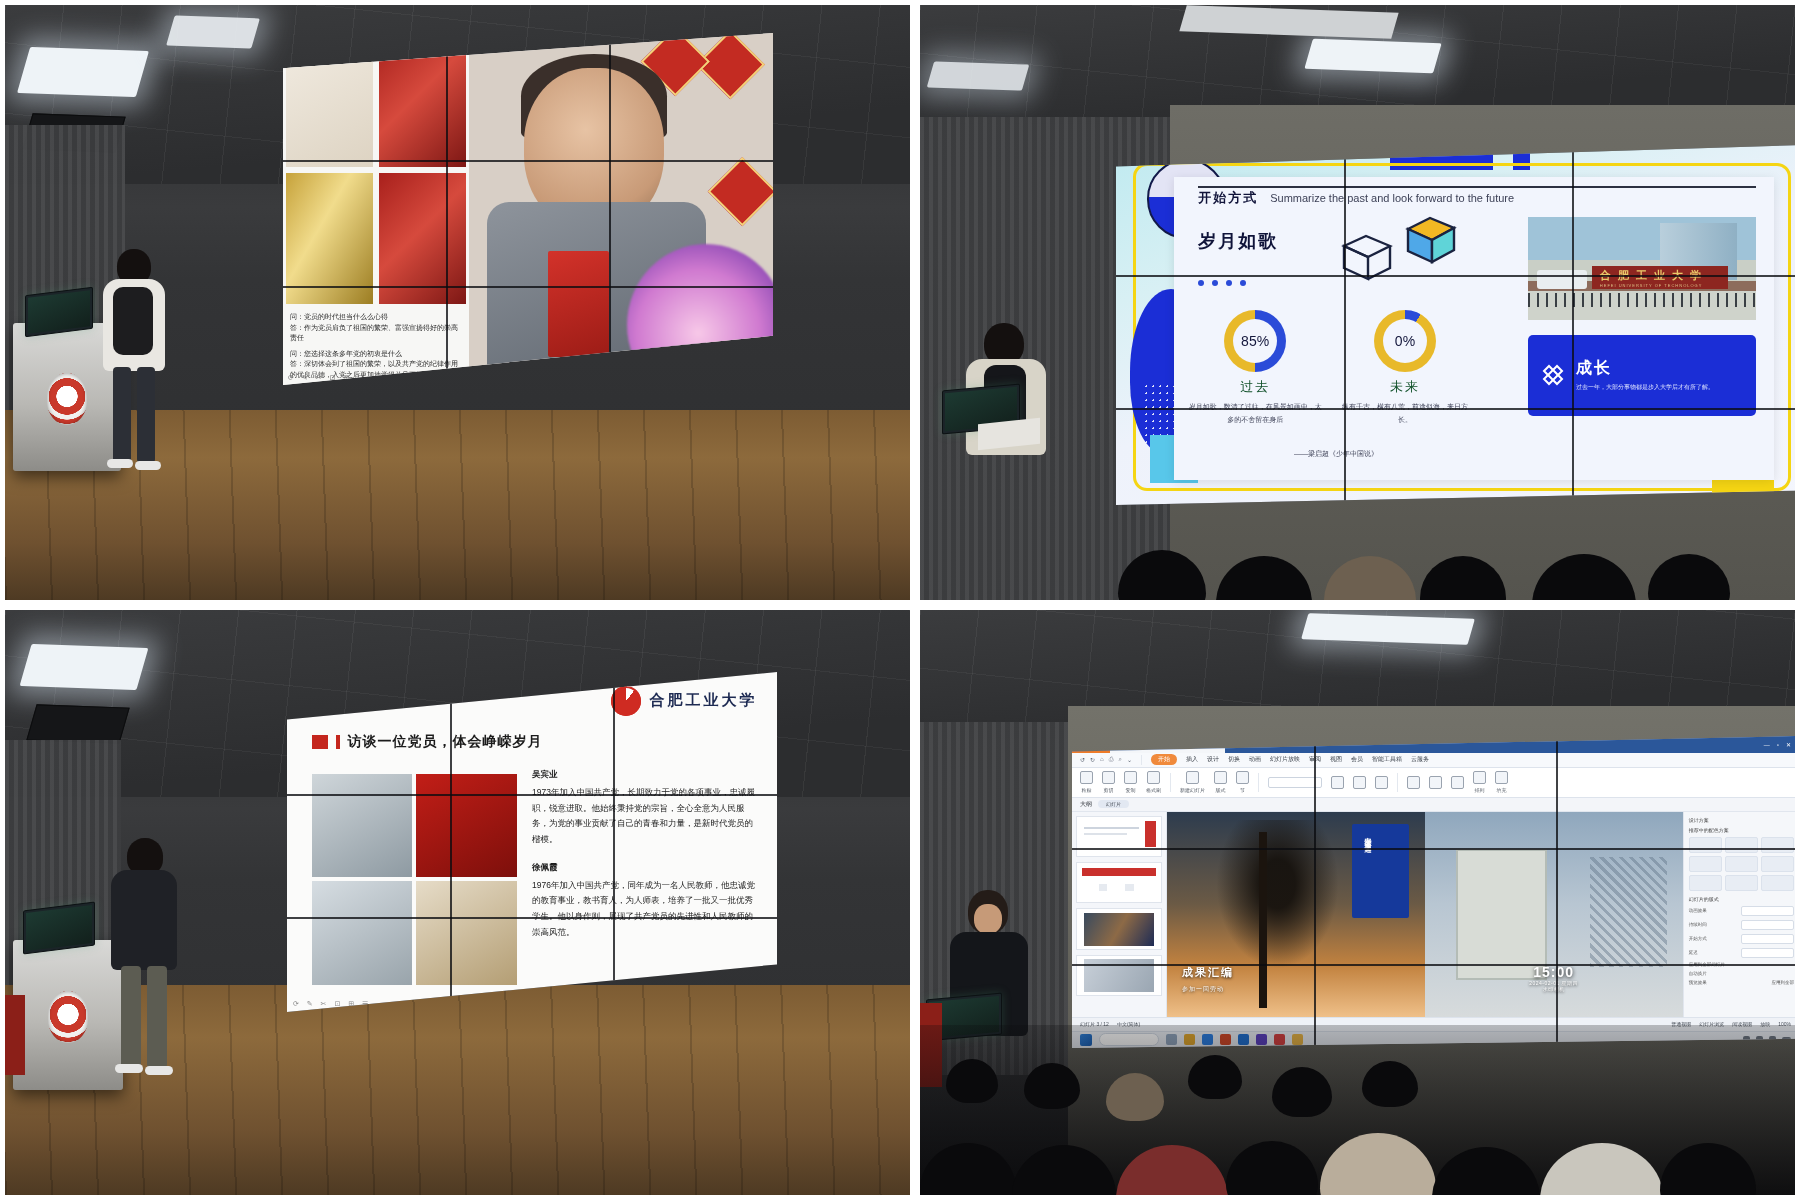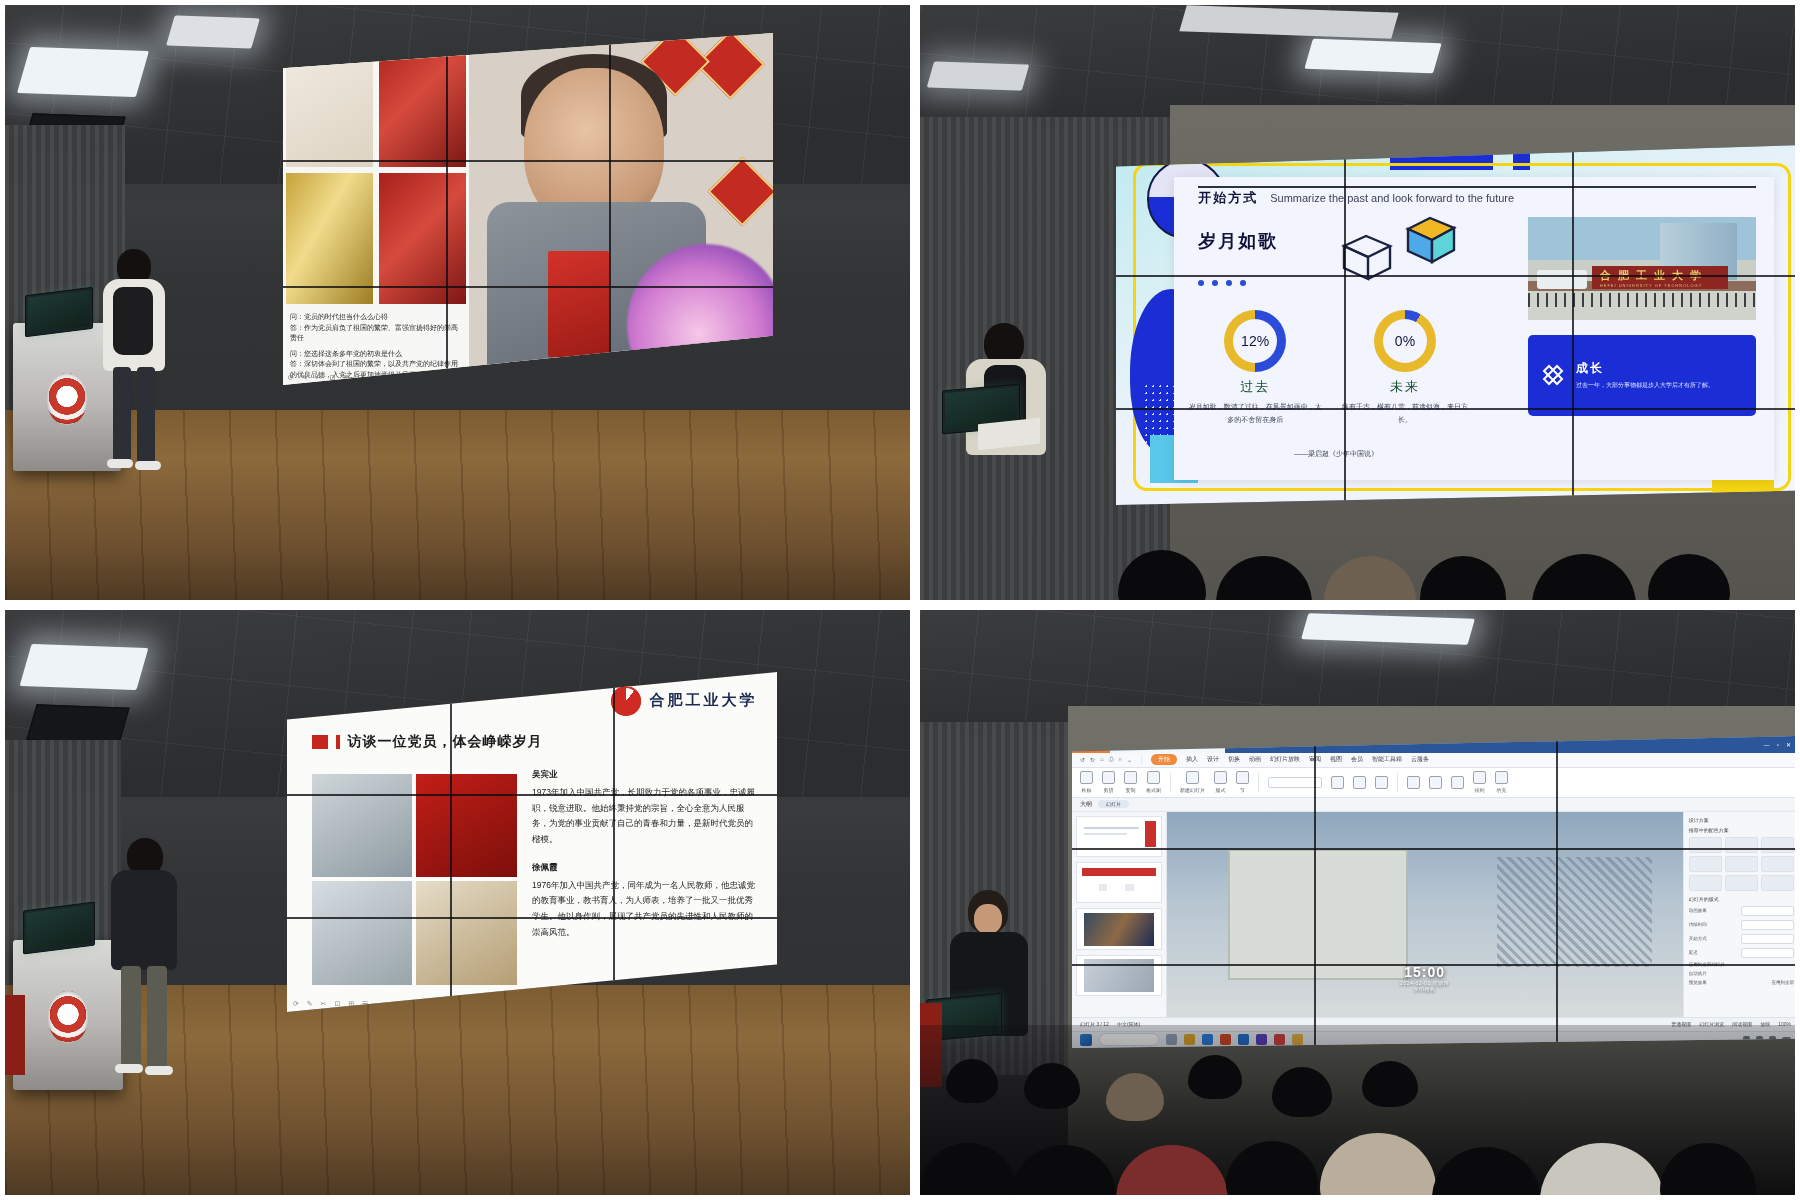--- a/index.html
+++ b/index.html
@@ -114,21 +114,21 @@
   .s2 .photo .bldg{position:absolute;right:8%;top:6%;width:34%;height:56%;
       background:linear-gradient(90deg,#b9cfdc,#8fb0c4);}
   .s2 .photo .gate{position:absolute;left:28%;top:48%;width:60%;height:22%;background:#8d2620;}
   .s2 .photo .gate b{position:absolute;left:6%;top:8%;color:#e9c96a;font-size:11px;letter-spacing:2px;font-weight:700;}
   .s2 .photo .gate i{position:absolute;left:6%;bottom:4%;color:#ddbf84;font-size:4px;letter-spacing:1px;font-style:normal;}
   .s2 .photo .van{position:absolute;left:4%;top:52%;width:22%;height:18%;background:#e9eef0;border-radius:3px;}
   .s2 .photo .fence{position:absolute;left:0;right:0;bottom:12%;height:14%;
       background:repeating-linear-gradient(90deg,#3a3f44 0 2px,transparent 2px 9px);}
   .s2 .bluecard{position:absolute;right:3%;top:52%;width:38%;height:27%;background:#1b2ed6;
       border-radius:5px;display:flex;align-items:center;gap:10px;padding:0 12px;box-sizing:border-box;}
-  .s2 .bluecard .bc-t{color:#fff;font-size:12px;font-weight:700;letter-spacing:2px;}
+  .s2 .bluecard .bc-t{color:#fff;font-size:16px;font-weight:700;letter-spacing:2px;}
   .s2 .bluecard .bc-d{color:#dfe4ff;font-size:6px;line-height:1.7;margin-top:3px;}
   .s2 .sqlite{position:absolute;left:5%;bottom:6%;width:7%;padding-top:7%;background:#58c7ea;}
   .s2 .sqyel{position:absolute;right:4%;bottom:3%;width:9%;height:4%;background:#f5d513;}
 
   
   .s3{position:absolute;inset:0;background:#fbfbfa;}
   .s3 .logo{position:absolute;right:4%;top:4%;display:flex;align-items:center;gap:8px;}
   .s3 .logo .mark{width:30px;height:30px;border-radius:50%;
       background:conic-gradient(from 200deg,#cf2b22 0 45%,#ffffff 45% 55%,#cf2b22 55% 100%);
       box-shadow:inset 0 0 0 2px #cf2b22;}
@@ -325,21 +325,21 @@
               </g>
             </svg>
             <svg class="cube" style="left:38%;top:11%;width:60px;height:58px;" viewBox="0 0 60 58">
               <path d="M6 18 L28 7 L52 17 L30 29 Z" fill="#f2b823" stroke="#1b2340" stroke-width="2.4"></path>
               <path d="M6 18 L6 40 L30 51 L30 29 Z" fill="#4fa8e8" stroke="#1b2340" stroke-width="2.4"></path>
               <path d="M52 17 L52 39 L30 51 L30 29 Z" fill="#5fd4d8" stroke="#1b2340" stroke-width="2.4"></path>
             </svg>
 
             <div class="donutwrap" style="left:2%;">
               <div class="donut" style="background:conic-gradient(#2b4bd8 0deg 180deg,#e8b92a 180deg 360deg);">
-                <span>12%</span>
+                <span>85%</span>
               </div>
               <div class="dlabel">过去</div>
               <div class="dtext">岁月如歌，数清了过往，在风景如画中，太多的不舍留在身后</div>
             </div>
 
             <div class="donutwrap" style="left:27%;">
               <div class="donut" style="background:conic-gradient(#2b4bd8 0deg 30deg,#e8b92a 30deg 360deg);">
                 <span>0%</span>
               </div>
               <div class="dlabel">未来</div>
@@ -590,20 +590,29 @@
               </div>
               <div class="thumb">
                 <div style="position:absolute;inset:8%;background:linear-gradient(120deg,#394a5e,#8d6a46 50%,#1d2b55);"></div>
               </div>
               <div class="thumb">
                 <div style="position:absolute;inset:8%;background:linear-gradient(120deg,#c7cfd8,#9aa6b2);"></div>
               </div>
             </div>
 
             <div class="canvas">
+              <div class="pane p1">
+                <div class="tree"></div>
+                <div class="trunk"></div>
+                <div class="signblue">
+                  <b>安徽省交通</b>
+                </div>
+                <div class="lbl cgh" style="left:6%;bottom:18%;">成果汇编</div>
+                <div class="lbl cgs" style="left:6%;bottom:11%;">参加一回劳动</div>
+              </div>
               <div class="pane p2">
                 <div style="position:absolute;left:12%;top:18%;width:34%;height:62%;background:#d8dcd6;border:2px solid #b4bcb6;"></div>
                 <div style="position:absolute;right:6%;top:22%;width:30%;height:54%;background:repeating-linear-gradient(45deg,rgba(90,110,130,.4) 0 3px,transparent 3px 7px);"></div>
                 <div class="stampbox">
                   <div class="stamp-t">15:00</div>
                   <div class="stamp-d">2024-02-01  星期四</div>
                   <div class="stamp-d">水印相机</div>
                 </div>
               </div>
             </div>

